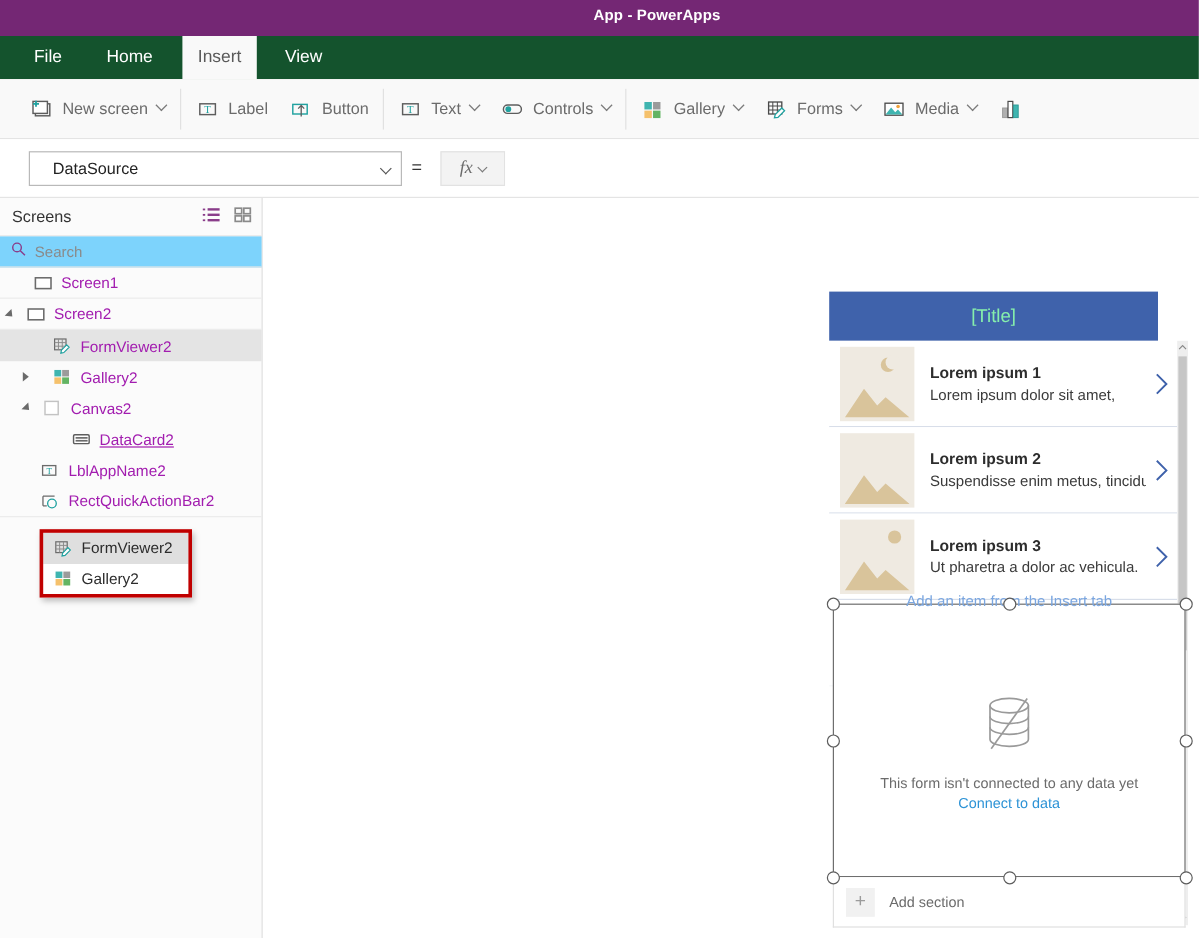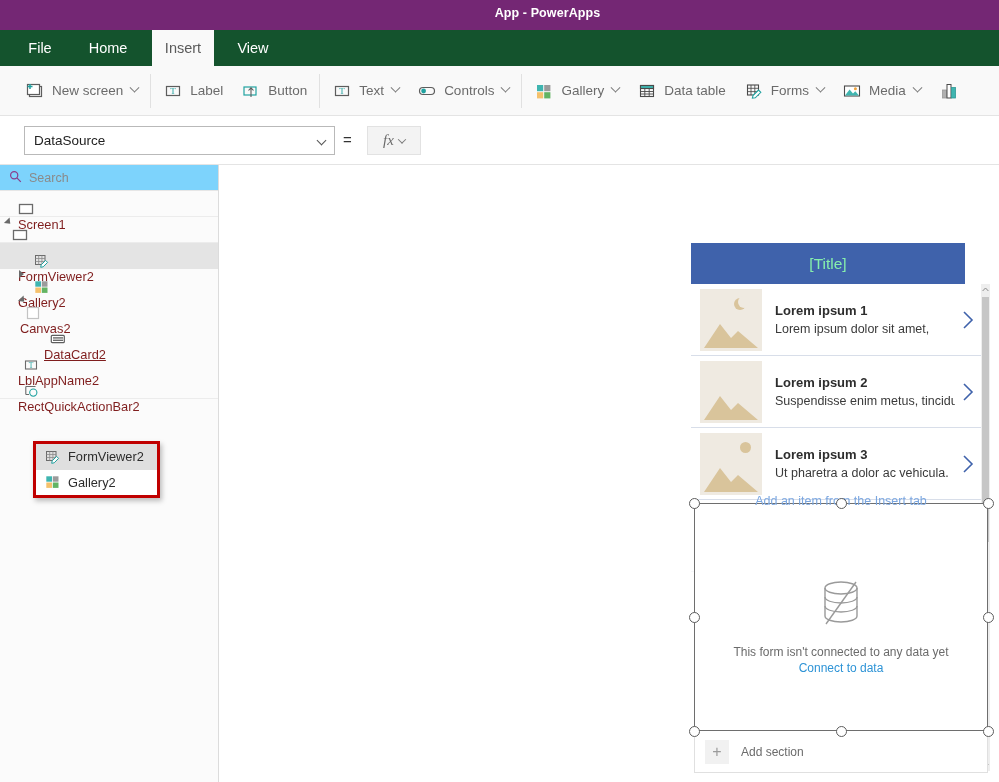--- a/index.html
+++ b/index.html
@@ -72,21 +72,21 @@
 
   
   .formulabar {
     position: absolute; left: 0; top: 116px; width: 999px; height: 49px;
     background: #ffffff; border-bottom: 1px solid #e4e4e4;
   }
   .prop-select {
     position: absolute; left: 24px; top: 126px; width: 311px; height: 29px;
     border: 1px solid #b9b9b9; background: #fff;
     font-size: 13.5px; color: #222; 
-    display: flex; align-items: center; padding-left: 9px;
+    display: flex; align-items: center; padding-left: 19px;
     cursor: pointer;
   }
   .prop-select .sel-caret {
     position: absolute; right: 9px; top: 10px;
     width: 7px; height: 7px;
     border-right: 1.3px solid #555; border-bottom: 1.3px solid #555;
     transform: rotate(45deg);
   }
   .eq-sign {
     position: absolute; left: 343px; top: 131px;
@@ -135,24 +135,23 @@
   .search-input {
     border: none; outline: none; background: transparent;
     font-size: 12.5px; color: #6b6b6b; width: 170px;
     font-family: "Liberation Sans", sans-serif;
   }
   .search-input::placeholder { color: #8a8a8a; }
 
   .tree { position: relative; padding-top: 0px; }
   .tree-row {
     position: relative; height: 26px;
-    display: flex; align-items: flex-start;
-    font-size: 12.8px; color: #7f1d1d;
+    display: flex; align-items: center;
+    font-size: 12.8px; color: #a21caf;
     cursor: pointer;
-    flex-direction: column;
   }
   .tree-row.selected { background: #e4e4e4; }
   .tree-row.row-sep { border-bottom: 1px solid #ececec; }
   .twisty {
     width: 10px; height: 10px; flex: 0 0 10px;
     position: relative;
   }
   .twisty.open::before {
     content: ""; position: absolute; left: 0; top: 1px;
     border-left: 5px solid #6a6a6a;
@@ -375,30 +374,20 @@
           <rect x="3" y="4" width="6.2" height="6.2" fill="#3fb5b0"></rect>
           <rect x="10.2" y="4" width="6.2" height="6.2" fill="#9b9b9b"></rect>
           <rect x="3" y="11.2" width="6.2" height="6.2" fill="#f5c16c"></rect>
           <rect x="10.2" y="11.2" width="6.2" height="6.2" fill="#63b463"></rect>
         </svg>
       </span>
       <span>Gallery</span>
       <span class="caret"></span>
     </div>
 
-    <div class="rib-btn">
-      <span>
-        <svg class="rib-ico" viewBox="0 0 20 20">
-          <rect x="3.5" y="4.5" width="13" height="11" fill="none" stroke="#4a4a4a" stroke-width="1.1"></rect>
-          <rect x="3.5" y="4.5" width="13" height="3" fill="#3fb5b0" stroke="#4a4a4a" stroke-width="1.1"></rect>
-          <path d="M3.5 10.5 H16.5 M3.5 13 H16.5 M7.8 7.5 V15.5 M12.2 7.5 V15.5" stroke="#4a4a4a" stroke-width=".9"></path>
-        </svg>
-      </span>
-      <span>Data table</span>
-    </div>
 
     <div class="rib-btn">
       <span>
         <svg class="rib-ico" viewBox="0 0 20 20">
           <rect x="3.5" y="4" width="11" height="10" fill="none" stroke="#4a4a4a" stroke-width="1.1"></rect>
           <path d="M3.5 7.3 H14.5 M3.5 10.6 H14.5 M7 4 V14 M10.8 4 V14" stroke="#4a4a4a" stroke-width=".85"></path>
           <path d="M9 14.5 L14.5 9 L16.8 11.3 L11.3 16.8 L8.4 17.2 Z" fill="#ffffff" stroke="#21a2a0" stroke-width="1.1"></path>
         </svg>
       </span>
       <span>Forms</span>
@@ -439,20 +428,43 @@
 </div>
 <div class="eq-sign">=</div>
 <div class="fx-box">
   <span class="fxtext">fx</span>
   <span class="caret"></span>
 </div>
 <input class="formula-input" value="" placeholder="" style="">
 
 <div class="leftpanel">
 
+  <div class="panel-head">
+    <div class="panel-title">Screens</div>
+    <div class="panel-icons">
+      <span>
+        <svg width="16" height="14" viewBox="0 0 16 14">
+          <rect x="5" y="1.5" width="10" height="2" fill="#8a3d8a"></rect>
+          <rect x="5" y="6" width="10" height="2" fill="#8a3d8a"></rect>
+          <rect x="5" y="10.5" width="10" height="2" fill="#8a3d8a"></rect>
+          <rect x="1" y="1.8" width="2" height="1.5" fill="#8a3d8a"></rect>
+          <rect x="1" y="6.3" width="2" height="1.5" fill="#8a3d8a"></rect>
+          <rect x="1" y="10.8" width="2" height="1.5" fill="#8a3d8a"></rect>
+        </svg>
+      </span>
+      <span>
+        <svg width="15" height="14" viewBox="0 0 15 14">
+          <rect x="1" y="1.5" width="5.4" height="4.6" fill="none" stroke="#8a8a8a" stroke-width="1.4"></rect>
+          <rect x="8.2" y="1.5" width="5.4" height="4.6" fill="none" stroke="#8a8a8a" stroke-width="1.4"></rect>
+          <rect x="1" y="7.9" width="5.4" height="4.6" fill="none" stroke="#8a8a8a" stroke-width="1.4"></rect>
+          <rect x="8.2" y="7.9" width="5.4" height="4.6" fill="none" stroke="#8a8a8a" stroke-width="1.4"></rect>
+        </svg>
+      </span>
+    </div>
+  </div>
 
   <div class="search-row">
     <span class="search-ico">
       <svg width="13" height="13" viewBox="0 0 13 13">
         <circle cx="5.2" cy="5.2" r="3.6" fill="none" stroke="#8a3d8a" stroke-width="1.2"></circle>
         <path d="M7.9 7.9 L11.8 11.8" stroke="#8a3d8a" stroke-width="1.2"></path>
       </svg>
     </span>
     <input class="search-input" value="" placeholder="Search" style="">
   </div>

